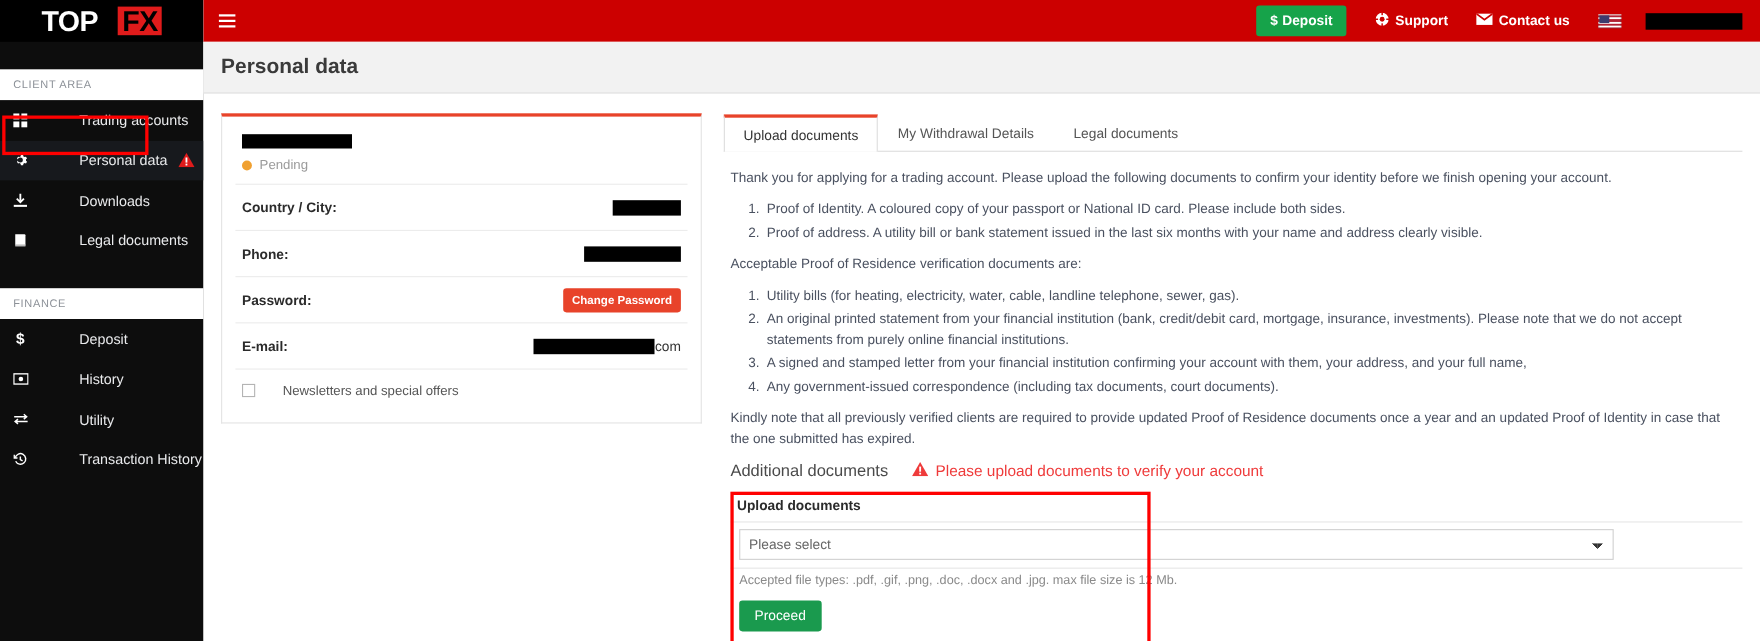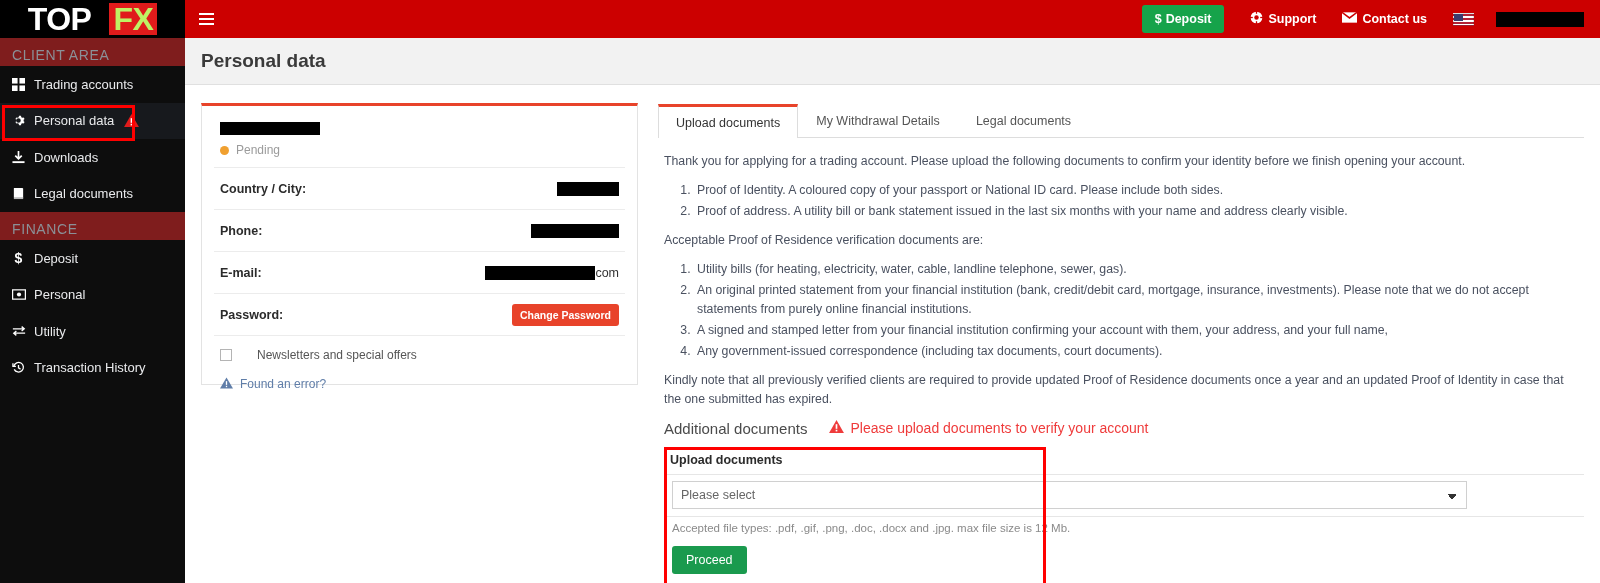--- a/index.html
+++ b/index.html
@@ -16,48 +16,49 @@
   .sidebar {
     width: 185px; height: 583px;
     background: #0d0d0d;
     flex: 0 0 185px;
     position: relative;
   }
   .logo-area {
     height: 38px; background: #000;
     display: flex; align-items: center; justify-content: center;
   }
-  .logo { font-size: 32px; font-weight: bold; letter-spacing: -0.5px; line-height: 1; display: flex; align-items: center; }
+  .logo { font-size: 26px; font-weight: bold; letter-spacing: -0.5px; line-height: 1; display: flex; align-items: center; }
   .logo .top { color: #ffffff; }
-  .logo .fx { color: #bef264; background: #e01b1b; padding: 0 4px; margin-left: 18px; }
+  .logo .fx { color: #000000; background: #e01b1b; padding: 0 4px; margin-left: 18px; }
 
   .nav-section {
-    background: #7f1d1d;
+    background: #ffffff;
     color: #8b9097;
-    font-size: 14px;
+    font-size: 10px;
     letter-spacing: 0.6px;
     padding: 9px 0 9px 12px;
     height: 28px;
+    margin-top: 25px;
   }
   .nav-item {
     display: flex; align-items: center;
     height: 36.5px;
     padding-left: 12px;
     color: #e9eaec;
     font-size: 13px;
     position: relative;
     cursor: pointer;
   }
   .nav-item.active { background: #17191d; }
   .nav-ico {
     width: 22px; flex: 0 0 22px;
     display: flex; align-items: center; justify-content: flex-start;
     color: #ffffff; font-size: 13px;
   }
-  .nav-label { white-space: nowrap; }
+  .nav-label { white-space: nowrap; margin-left: 38px; }
   .warn-tri {
     margin-left: 10px; display: inline-flex; align-items: center;
   }
   
   .annot-nav {
     position: absolute; left: 2px; top: 105px;
     width: 133px; height: 36px;
     border: 3px solid #ff0000;
     pointer-events: none;
   }
@@ -297,21 +298,21 @@
       <span class="nav-label">Deposit</span>
     </div>
 
     <div class="nav-item">
       <span class="nav-ico">
         <svg width="14" height="11" viewBox="0 0 16 12">
             <rect x="0.7" y="0.7" width="14.6" height="10.6" fill="none" stroke="#fff" stroke-width="1.4"></rect>
             <circle cx="8" cy="6" r="2.4" fill="#fff"></circle>
           </svg>
       </span>
-      <span class="nav-label">Personal</span>
+      <span class="nav-label">History</span>
     </div>
 
     <div class="nav-item">
       <span class="nav-ico">
         <svg width="14" height="12" viewBox="0 0 16 12" stroke="#fff" stroke-width="1.5" fill="none">
             <path d="M1 3.5h13M11 1l3 2.5-3 2.5"></path>
             <path d="M15 8.5H2M5 6L2 8.5 5 11"></path>
           </svg>
       </span>
       <span class="nav-label">Utility</span>
@@ -392,47 +393,37 @@
         </div>
 
         <div class="frow">
           <span class="flabel">Phone:</span>
           <span class="fval">
               <i class="rd rd-phone"></i>
             </span>
         </div>
 
         <div class="frow">
+          <span class="flabel">Password:</span>
+          <button class="chg-pass">Change Password</button>
+        </div>
+
+        <div class="frow">
           <span class="flabel">E-mail:</span>
           <span class="fval">
               <i class="rd rd-email"></i>
               <span>com</span>
             </span>
         </div>
 
-        <div class="frow">
-          <span class="flabel">Password:</span>
-          <button class="chg-pass">Change Password</button>
-        </div>
-
         <div class="check-row">
           <span class="cbox"></span>
           <span class="check-lbl">Newsletters and special offers</span>
         </div>
 
-        <div class="err-row">
-          <span>
-            <svg width="13" height="12" viewBox="0 0 14 12">
-                <path d="M7 0L14 12H0z" fill="#5f7da8"></path>
-                <rect x="6.3" y="4" width="1.4" height="4" fill="#fff"></rect>
-                <rect x="6.3" y="9" width="1.4" height="1.5" fill="#fff"></rect>
-              </svg>
-          </span>
-          <span class="err-link">Found an error?</span>
-        </div>
       </section>
 
       <section class="panel">
         <div class="tabs">
           <div class="tab active">Upload documents</div>
           <div class="tab">My Withdrawal Details</div>
           <div class="tab">Legal documents</div>
         </div>
 
         <div class="body-text">

